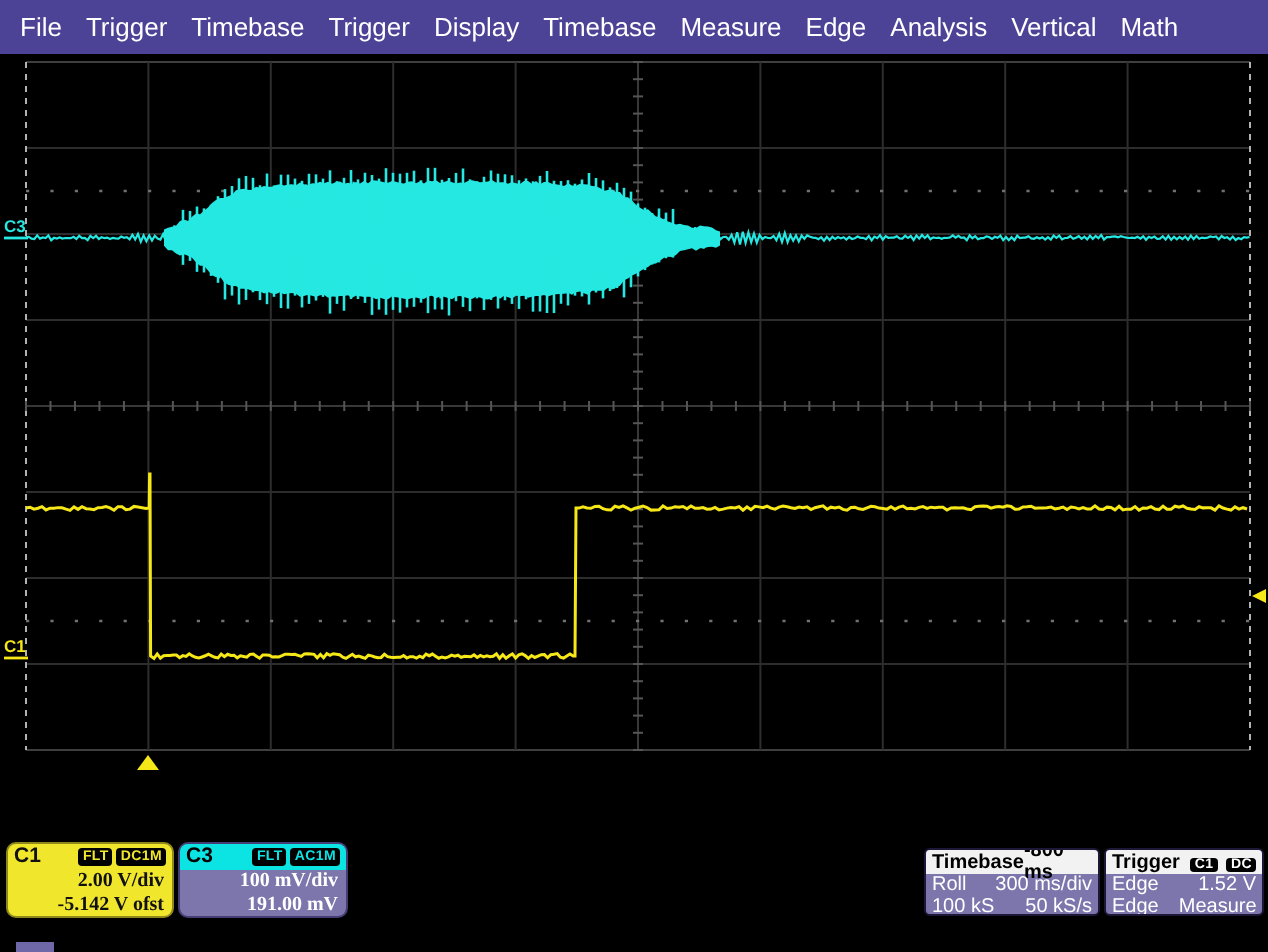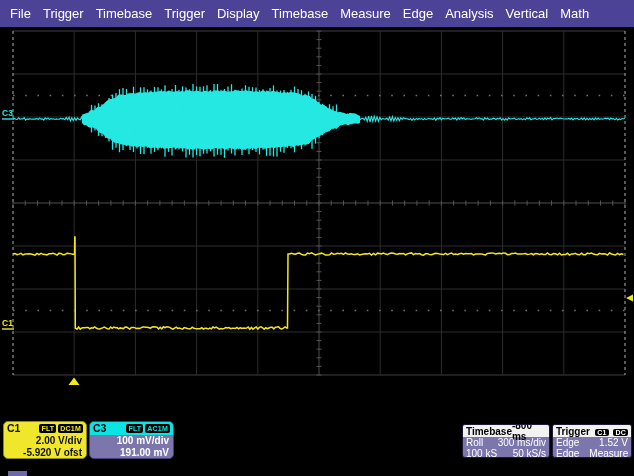--- a/index.html
+++ b/index.html
@@ -15,21 +15,21 @@
   .descbox{position:absolute;box-sizing:border-box;border-radius:5px;overflow:hidden;
            font-size:10px;line-height:11.5px;}
   .c1box{left:3px;top:421px;width:84px;height:38px;background:#f0e72d;border:1px solid #8f891c;color:#111;}
   .c3box{left:89px;top:421px;width:85px;height:38px;background:#7c76ad;border:1px solid #443e74;color:#fff;}
   .hdr{display:flex;align-items:center;height:13px;padding:0 3px;font-weight:bold;font-size:10.5px;}
   .c3hdr{background:#0ce4e4;color:#000;}
   .spacer{flex:1;}
   .badge{background:#000;font-size:7px;font-weight:bold;padding:0 2px;border-radius:2px;
          margin-left:2px;height:9px;line-height:9px;letter-spacing:.2px;}
   .badge.yel{color:#f0e72d;} .badge.cyn{color:#0ce4e4;} .badge.wht{color:#fff;}
-  .valrow{text-align:right;padding:0 4px;font-weight:bold;}
+  .valrow{text-align:right;padding:0 4px;font-weight:bold;font-family:Liberation Serif, serif;}
   .infobox{position:absolute;box-sizing:border-box;border:1px solid #1d1838;border-radius:3px;
            overflow:hidden;background:#7c76ad;font-size:10px;line-height:11px;top:424px;height:34px;}
   .tbbox{left:462px;width:88px;} .trbox{left:552px;width:80px;}
   .infohdr{display:flex;align-items:center;justify-content:space-between;background:#f2f2f2;
            color:#000;height:12px;padding:0 3px;font-weight:bold;font-size:10px;}
   .inforow{display:flex;justify-content:space-between;color:#fff;padding:0 3px;gap:10px;}
   .taskstub{position:absolute;left:8px;top:471px;width:19px;height:5px;background:#6f68a8;}
 </style>
 </head>
 <body>
@@ -250,21 +250,21 @@
     </svg>
 
   <div class="descbox c1box">
     <div class="hdr">
       <span>C1</span>
       <span class="spacer"></span>
       <span class="badge yel">FLT</span>
       <span class="badge yel">DC1M</span>
     </div>
     <div class="valrow">2.00 V/div</div>
-    <div class="valrow">-5.920 V ofst</div>
+    <div class="valrow">-5.142 V ofst</div>
   </div>
 
   <div class="descbox c3box">
     <div class="hdr c3hdr">
       <span>C3</span>
       <span class="spacer"></span>
       <span class="badge cyn">FLT</span>
       <span class="badge cyn">AC1M</span>
     </div>
     <div class="valrow">100 mV/div</div>

